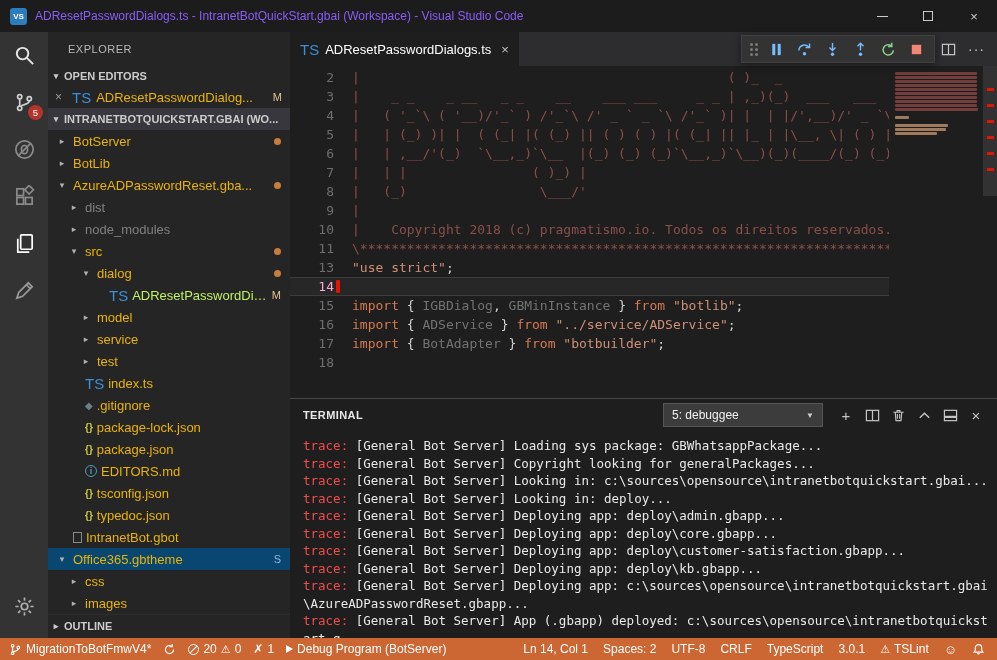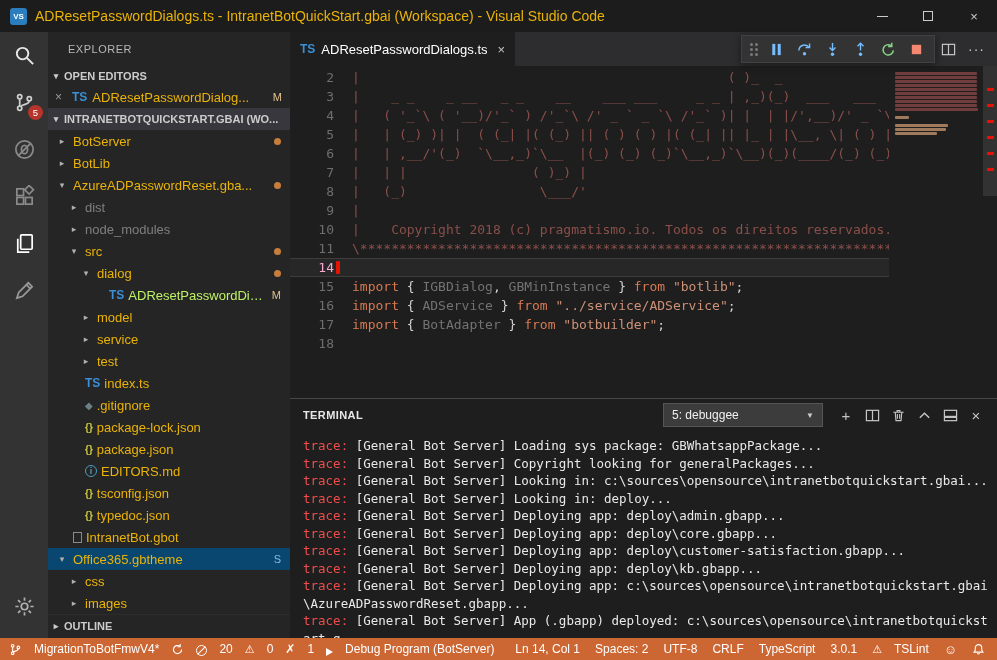--- a/index.html
+++ b/index.html
@@ -1,21 +1,21 @@
 <!DOCTYPE html>
 <html><head>
 <meta charset="utf-8">
 <style>
 *{box-sizing:border-box;margin:0;padding:0}
 html,body{width:997px;height:660px;overflow:hidden;background:#1e1e1e;font-family:"Liberation Sans",sans-serif}
 .window{display:flex;flex-direction:column;width:997px;height:660px;color:#ccc}
 
 .titlebar{flex:0 0 32px;background:#1c1c1c;display:flex;align-items:center}
 .vs-logo{width:17px;height:17px;margin:0 8px 0 10px;background:#2C7DBE;border-radius:3px;color:#fff;font-size:8px;font-weight:bold;display:flex;align-items:center;justify-content:center}
-.title-text{font-size:14px;color:#eab308;white-space:nowrap}
+.title-text{font-size:12px;color:#8b5cf6;white-space:nowrap}
 .win-controls{margin-left:auto;display:flex;height:100%}
 .win-btn{width:46px;display:flex;align-items:center;justify-content:center;color:#ccc;font-size:13px}
 .max-box{width:10px;height:10px;border:1px solid #ccc;display:inline-block}
 .min-bar{width:11px;height:1px;background:#ccc;display:inline-block}
 
 .main{flex:1;display:flex;min-height:0}
 .activitybar{flex:0 0 48px;background:#333;display:flex;flex-direction:column;align-items:center}
 .ab-item{width:48px;height:47px;display:flex;align-items:center;justify-content:center;position:relative;cursor:pointer}
 .ab-item svg{width:23px;height:23px}
 .ab-badge{position:absolute;right:5px;bottom:6px;background:#B5352C;color:#fff;font-size:9.5px;min-width:15px;height:15px;border-radius:8px;display:flex;align-items:center;justify-content:center;padding:0 3px}
@@ -23,21 +23,21 @@
 
 .sidebar{flex:0 0 242px;background:#252526;font-size:13px;display:flex;flex-direction:column;overflow:hidden}
 .sb-title{flex:0 0 34px;line-height:34px;padding-left:20px;font-size:11px;letter-spacing:.5px;color:#b8b8b8}
 .sb-header{flex:0 0 20px;display:flex;align-items:center;font-size:11px;font-weight:bold;color:#ccc}
 .sb-header.ws{flex:0 0 22px;background:#37373d}
 .sb-header.outline{flex:0 0 22px;border-top:1px solid #2d2d2d}
 .hchev{width:16px;text-align:center;font-size:9px;color:#ccc}
 .oe-item{flex:0 0 22px;display:flex;align-items:center;padding:0 8px 0 7px;gap:5px;cursor:pointer}
 .oe-close{color:#9a9a9a;font-size:12px;width:12px}
 .fi{flex:0 0 auto}
-.fi-ts{color:#3b8fd4;font-weight:bold;font-size:12px}
+.fi-ts{color:#3b8fd4;font-weight:normal;font-size:15px}
 .fi-json{color:#cbcb41;font-weight:bold;font-size:10px}
 .fi-info{width:12px;height:12px;border-radius:50%;border:1px solid #519aba;color:#519aba;font-size:9px;display:inline-flex;align-items:center;justify-content:center;font-weight:bold}
 .fi-git{color:#6d8086;font-size:10px}
 .fi-file{width:9px;height:11px;border:1px solid #8a8a8a;display:inline-block}
 .tree{flex:0 0 auto}
 .tree-row{height:22px;display:flex;align-items:center;gap:4px;padding-right:9px;cursor:pointer}
 .tree-row.sel{background:#094771}
 .tree-row.dim .tlabel{color:#7f7f7f}
 .tlabel{white-space:nowrap;overflow:hidden;text-overflow:ellipsis;color:#eab308}
 .tlabel.mod{color:#bef264}
@@ -85,21 +85,21 @@
 .term-select{display:flex;align-items:center;justify-content:space-between;background:#3c3c3c;border:1px solid #555;color:#f0f0f0;font-size:12px;height:24px;padding:0 8px;width:160px;margin-right:10px;cursor:pointer}
 .term-select .arrow{font-size:8px;color:#ccc}
 .term-icon{width:26px;height:26px;display:flex;align-items:center;justify-content:center;color:#c5c5c5;font-size:15px;cursor:pointer}
 .term-icon svg{width:15px;height:15px}
 .term-content{flex:1;padding:6px 4px 0 13px;font-family:"DejaVu Sans Mono","Liberation Mono",monospace;font-size:12.5px;line-height:17.5px;color:#e9e9e9;overflow:hidden}
 .term-line{white-space:pre-wrap;word-break:break-all}
 .tprefix{color:#f14c4c}
 
 .statusbar{flex:0 0 22px;background:#CC6633;display:flex;align-items:center;color:#fff;font-size:12px}
 .sb-left{display:flex;align-items:center;gap:12px;padding-left:9px}
-.sb-itm{display:flex;align-items:flex-end;gap:12px;cursor:pointer;white-space:nowrap}
+.sb-itm{display:flex;align-items:center;gap:4px;cursor:pointer;white-space:nowrap}
 .sb-itm svg{width:13px;height:13px}
 .sb-right{margin-left:auto;display:flex;align-items:center;gap:15px;padding-right:12px}
 .icon-circle{width:11px;height:11px;border:1px solid #fff;border-radius:50%;position:relative;display:inline-block}
 .icon-circle::after{content:"";position:absolute;left:-1px;top:4px;width:11px;height:1px;background:#fff;transform:rotate(-45deg)}
 .play-tri{width:0;height:0;border-left:7px solid #fff;border-top:4.5px solid transparent;border-bottom:4.5px solid transparent;display:inline-block}
 .warn-g{font-size:11px}
 .smiley{font-size:13px}
 </style>
 </head>
 <body>
@@ -430,20 +430,24 @@
               <span class="gutter">9</span>
               <span class="lcontent"><span class="tok-cmt">|                                                                            |</span></span>
             </div>
             <div class="code-line">
               <span class="gutter">10</span>
               <span class="lcontent"><span class="tok-cmt">|    Copyright 2018 (c) pragmatismo.io. Todos os direitos reservados.        |</span></span>
             </div>
             <div class="code-line">
               <span class="gutter">11</span>
               <span class="lcontent"><span class="tok-cmt">\*****************************************************************************/</span></span>
+            </div>
+            <div class="code-line">
+              <span class="gutter">13</span>
+              <span class="lcontent"><span class="tok-str">"use strict"</span><span class="tok-def">;</span></span>
             </div>
             <div class="code-line active">
               <span class="gutter">14</span>
               <span class="gmark"></span>
               <span class="lcontent"></span>
             </div>
             <div class="code-line">
               <span class="gutter">15</span>
               <span class="lcontent"><span class="tok-kw">import</span><span class="tok-def"> { </span><span class="tok-id">IGBDialog</span><span class="tok-def">, </span><span class="tok-id">GBMinInstance</span><span class="tok-def"> } </span><span class="tok-kw">from</span><span class="tok-def"> </span><span class="tok-str">"botlib"</span><span class="tok-def">;</span></span>
             </div>

